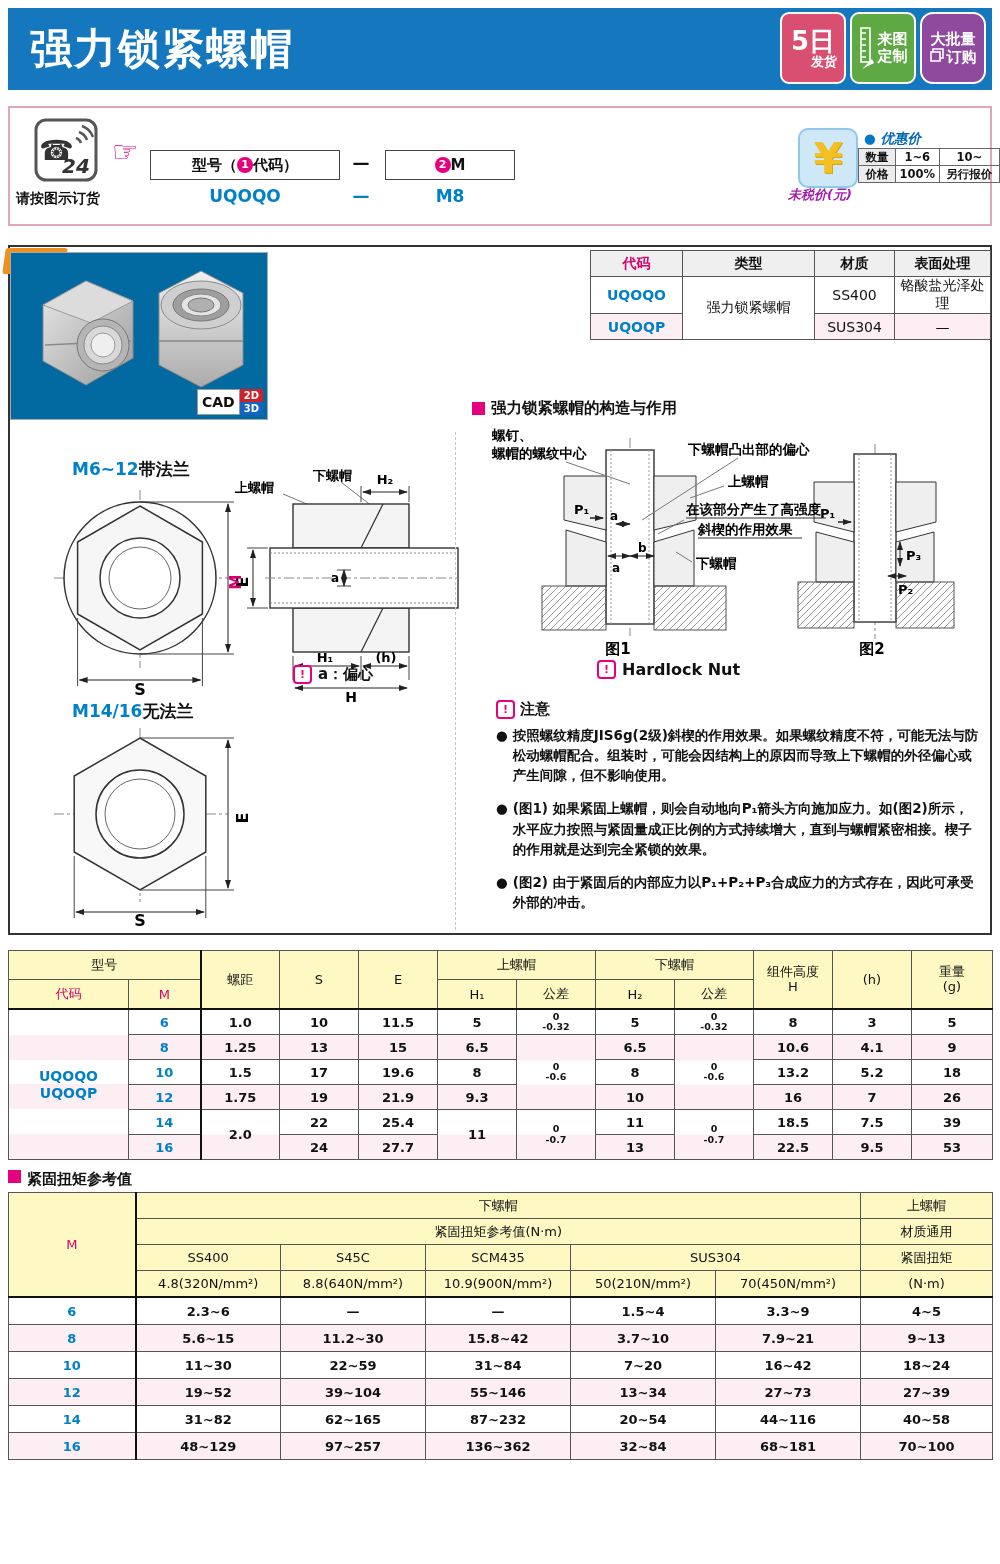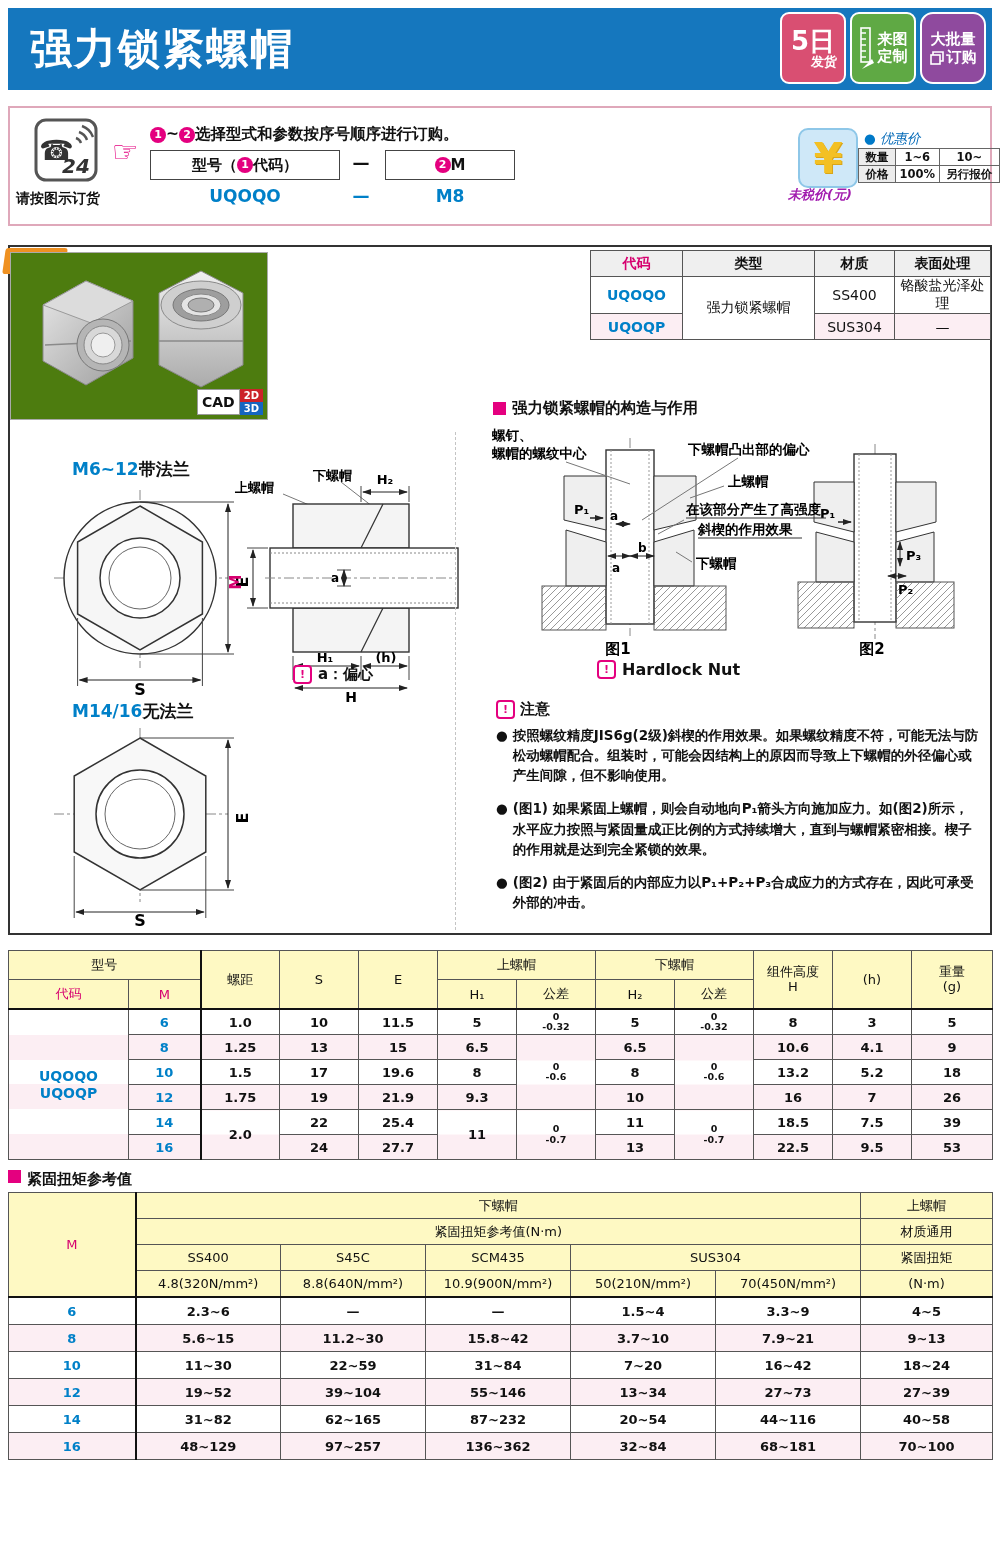--- a/index.html
+++ b/index.html
@@ -12,21 +12,21 @@
   .hdr-badges{position:absolute;right:6px;top:4px;display:flex;gap:4px;}
   .badge{width:66px;height:72px;border:2px solid #fff;border-radius:9px;color:#fff;font-weight:bold;
          display:flex;flex-direction:column;justify-content:center;align-items:center;box-sizing:border-box;}
   .badge-ship{background:#d94f72;}
   .badge-custom{background:#5fa944;flex-direction:row;gap:3px;}
   .badge-bulk{background:#8f4a9e;border-radius:13px;}
   .b-big{font-size:26px;line-height:26px;}
   .b-sm{font-size:13px;line-height:15px;align-self:flex-end;padding-right:7px;}
   .b-col{display:flex;flex-direction:column;font-size:15px;line-height:17px;}
   .b-l1{font-size:15px;line-height:18px;}
-  .b-l2{font-size:15px;line-height:18px;display:flex;align-items:flex-end;gap:2px;}
+  .b-l2{font-size:15px;line-height:18px;display:flex;align-items:flex-start;gap:2px;}
   
   .order-box{left:8px;top:106px;width:984px;height:120px;border:2px solid #dfa8ba;box-sizing:border-box;background:#fff;}
   .phone-cap{left:16px;top:190px;font-size:14px;font-weight:bold;}
   .hand{left:112px;top:134px;font-size:30px;color:#e4007f;font-weight:bold;}
   .numcirc{display:inline-block;width:16px;height:16px;border-radius:50%;background:#e4007f;color:#fff;
            font-size:11px;line-height:16px;text-align:center;font-weight:bold;vertical-align:1px;}
   .instr{left:150px;top:124px;font-size:15.5px;font-weight:bold;}
   .obox{border:1.5px solid #444;height:30px;display:flex;align-items:center;justify-content:center;
         font-size:15px;font-weight:bold;box-sizing:border-box;background:#fff;}
   .obox1{left:150px;top:150px;width:190px;}
@@ -34,30 +34,30 @@
   .obox2{left:385px;top:150px;width:130px;}
   .oex{font-size:17px;font-weight:bold;color:#0080c8;text-align:center;}
   .oex1{left:150px;top:186px;width:190px;}
   .oexd{left:341px;top:186px;width:40px;}
   .oex2{left:385px;top:186px;width:130px;}
   
   .yenbox{left:798px;top:128px;width:56px;height:56px;background:#cfe8f8;border:2px solid #8ec7e8;border-radius:10px;
           display:flex;align-items:center;justify-content:center;}
   .yen{color:#f3c024;font-size:42px;font-weight:bold;text-shadow:1px 1px 0 #d8a51a;}
   .taxnote{left:788px;top:186px;font-size:13px;font-weight:bold;font-style:italic;color:#a21caf;}
-  .deal{left:864px;top:130px;font-size:13.5px;font-weight:normal;font-style:italic;color:#0068b7;}
+  .deal{left:864px;top:130px;font-size:13.5px;font-weight:bold;font-style:italic;color:#0068b7;}
   .deal .dot{color:#0079c8;font-style:normal;}
   .ptable{left:858px;top:148px;border-collapse:collapse;}
   .ptable td{border:1px solid #666;font-size:11.5px;font-weight:bold;text-align:center;height:16px;padding:0 3px;}
   .ptable td.pl{background:#ececec;}
   
   .content-box{left:8px;top:245px;width:984px;height:690px;border:2px solid #333;box-sizing:border-box;}
   .stock{left:4px;top:248px;width:62px;height:26px;background:#ef9121;color:#fff;font-size:15px;font-weight:bold;
          display:flex;align-items:center;justify-content:center;transform:skewX(-8deg);border-radius:3px;}
-  .photo-box{left:10px;top:252px;width:258px;height:168px;border:1px solid #aaa;background:#4d7c0f;box-sizing:border-box;text-align:right;}
+  .photo-box{left:10px;top:252px;width:258px;height:168px;border:1px solid #aaa;background:#0369a1;box-sizing:border-box;text-align:right;}
   .cadbadge{position:absolute;right:4px;bottom:4px;display:flex;align-items:stretch;}
   .cadmain{background:#fff;border:1px solid #999;color:#111;font-size:14px;font-weight:bold;padding:3px 4px;display:flex;align-items:center;}
   .cadcol{display:flex;flex-direction:column;}
   .cad2d{background:#cc2229;color:#fff;font-size:10px;font-weight:bold;padding:1px 4px;}
   .cad3d{background:#1565c0;color:#fff;font-size:10px;font-weight:bold;padding:1px 4px;}
   .dtitle{font-size:17px;font-weight:bold;}
   .dtitle .blue{color:#0080c8;}
   .divider{left:455px;top:432px;height:498px;width:0;border-left:1px dashed #c4c4c4;}
   .sec-hdr{font-size:15.5px;font-weight:bold;display:flex;align-items:center;gap:6px;}
   .sq{display:inline-block;width:13px;height:13px;background:#e4007f;}
@@ -156,23 +156,20 @@
   <svg class="abs" style="left:34px;top:118px" width="64" height="66" viewBox="0 0 64 66">
     <rect x="2" y="2" width="60" height="60" rx="10" fill="#fff" stroke="#555" stroke-width="3"></rect>
     <text x="5" y="42" font-size="28" fill="#333">☎</text>
     <path d="M42,20 a8,8 0 0 1 5,5" stroke="#555" stroke-width="2.4" fill="none"></path>
     <path d="M45,14 a13,13 0 0 1 8,8" stroke="#555" stroke-width="2.4" fill="none"></path>
     <path d="M48,8 a18,18 0 0 1 11,11" stroke="#555" stroke-width="2.4" fill="none"></path>
     <text x="28" y="55" font-size="20" font-weight="bold" font-style="italic" fill="#333">24</text>
   </svg>
   <div class="abs phone-cap" style="left: 16px; top: 190px;">请按图示订货</div>
   <div class="abs hand" style="left: 112px; top: 134px;">☞</div>
-  <div class="abs instr" style="left: 150px; top: 124px;">
-    <span class="numcirc">1</span><span>~</span><span class="numcirc">2</span><span>选择型式和参数按序号顺序进行订购。</span>
-  </div>
   <div class="abs obox obox1">
     <span>型号（</span>
       <span class="numcirc">1</span>
       <span>代码）</span>
   </div>
   <div class="abs odash">—</div>
   <div class="abs obox obox2">
     <span class="numcirc">2</span>
       <span>M</span>
   </div>
@@ -350,21 +347,21 @@
     <line x1="178" y1="18" x2="178" y2="166" stroke="#222" marker-start="url(#arS)" marker-end="url(#ar)"></line>
     <text x="198" y="96" font-size="16" font-weight="bold" transform="rotate(-90 198 96)" text-anchor="middle">E</text>
     <line x1="24.2" y1="134" x2="24.2" y2="196" stroke="#444"></line>
     <line x1="155.8" y1="134" x2="155.8" y2="196" stroke="#444"></line>
     <line x1="26.2" y1="190" x2="153.8" y2="190" stroke="#222" marker-start="url(#arS)" marker-end="url(#ar)"></line>
     <text x="90" y="204" font-size="16" font-weight="bold" text-anchor="middle">S</text>
   </svg>
 
   <div class="abs divider"></div>
 
-  <div class="abs sec-hdr" style="left:493px;top:398px">
+  <div class="abs sec-hdr" style="left:472px;top:398px">
     <span class="sq"></span>
     <span>强力锁紧螺帽的构造与作用</span>
   </div>
 
   <svg class="abs" style="left:490px;top:424px" width="494" height="235" viewBox="0 0 494 235">
 
     <line x1="140" y1="14" x2="140" y2="212" stroke="#888" stroke-dasharray="10 3 3 3"></line>
     <rect x="116" y="26" width="48" height="174" fill="#fff" stroke="#333" stroke-width="1.4"></rect>
     <line x1="121" y1="26" x2="121" y2="200" stroke="#999" stroke-dasharray="2 2"></line>
     <line x1="159" y1="26" x2="159" y2="200" stroke="#999" stroke-dasharray="2 2"></line>

